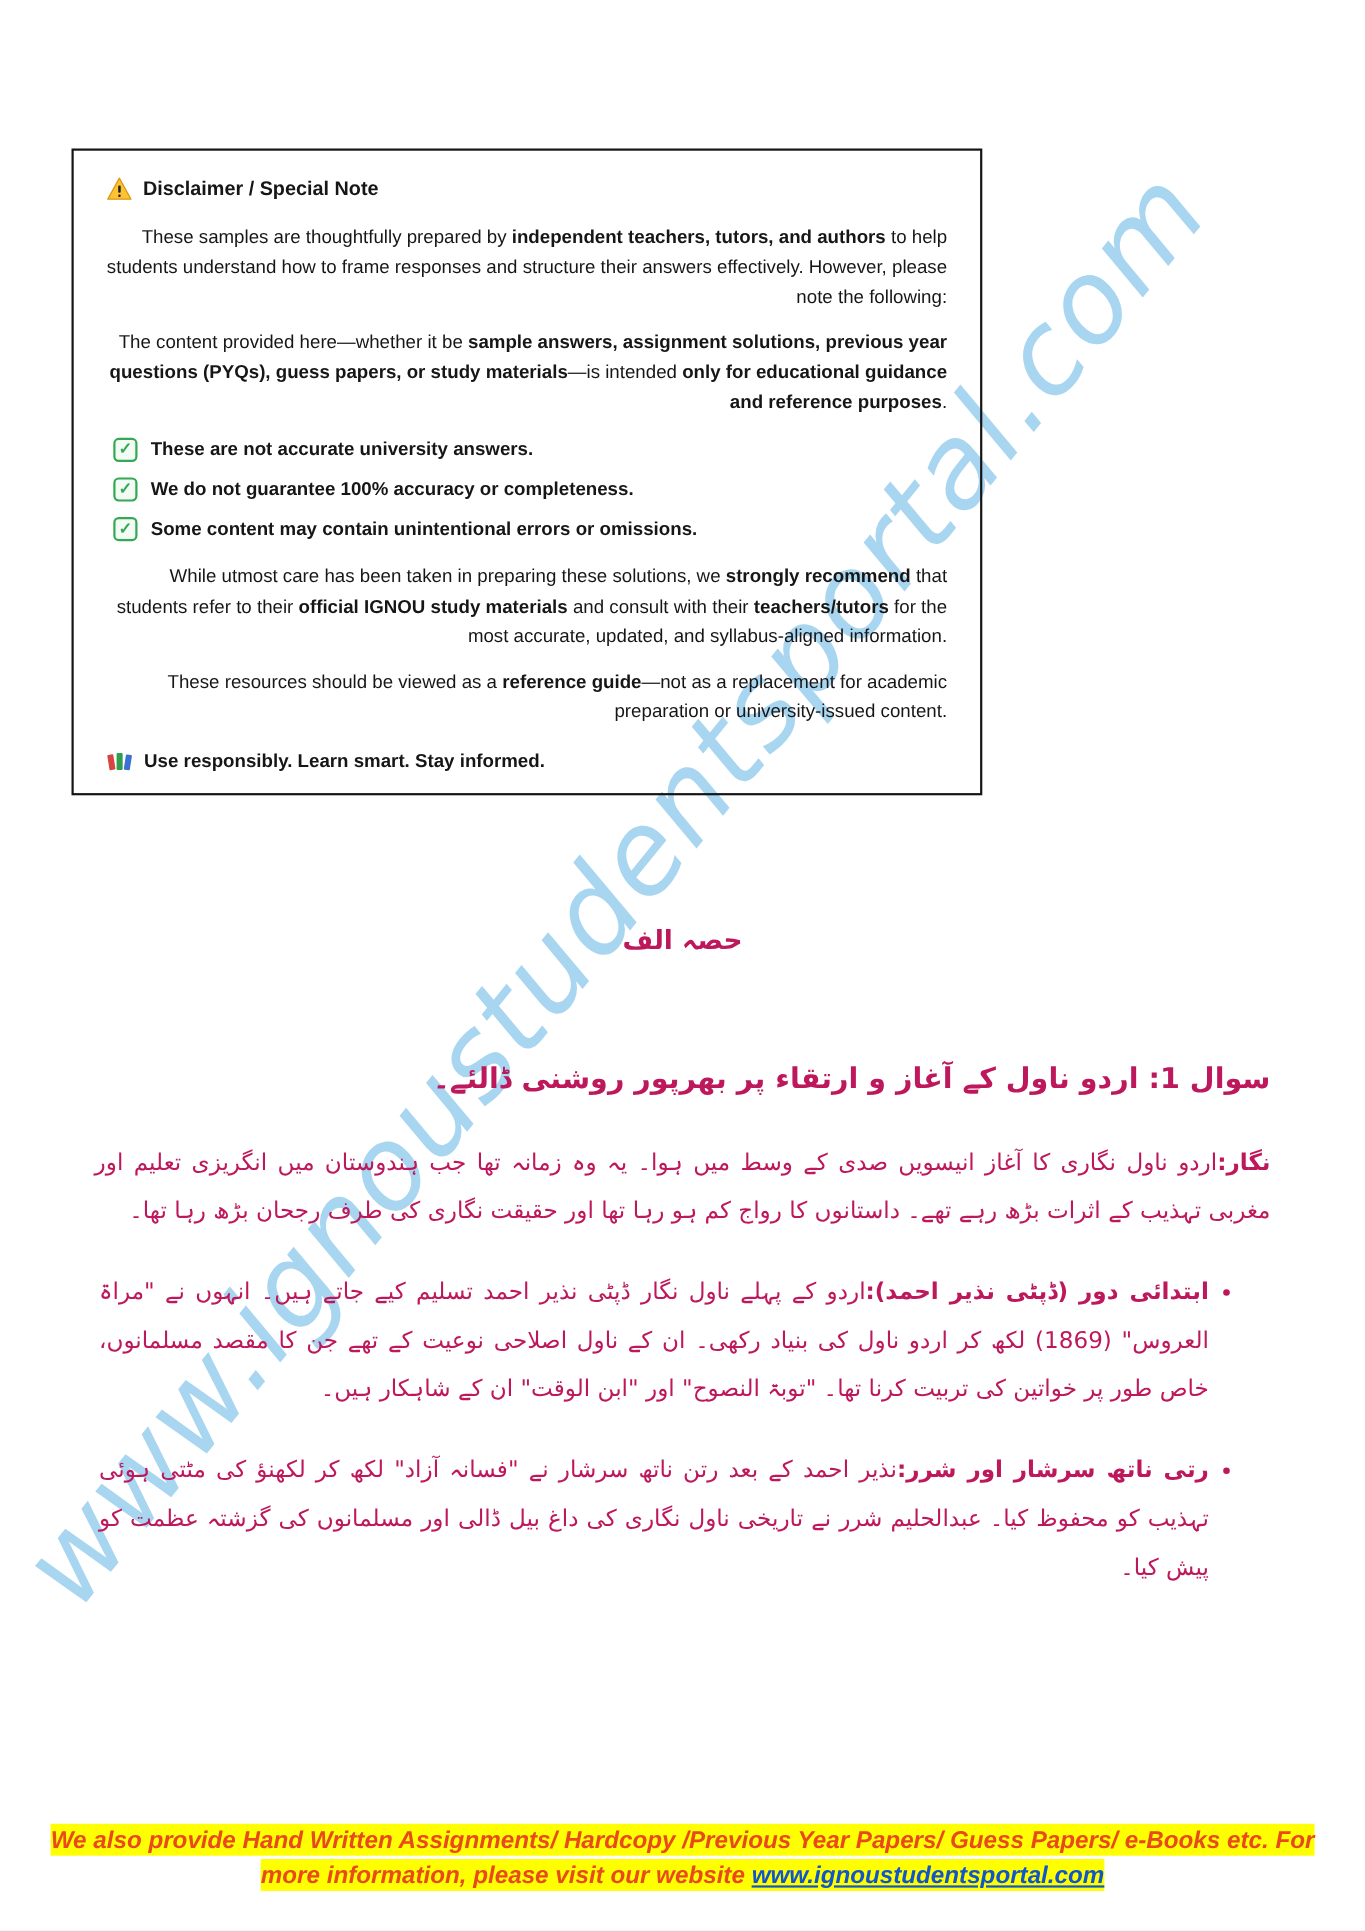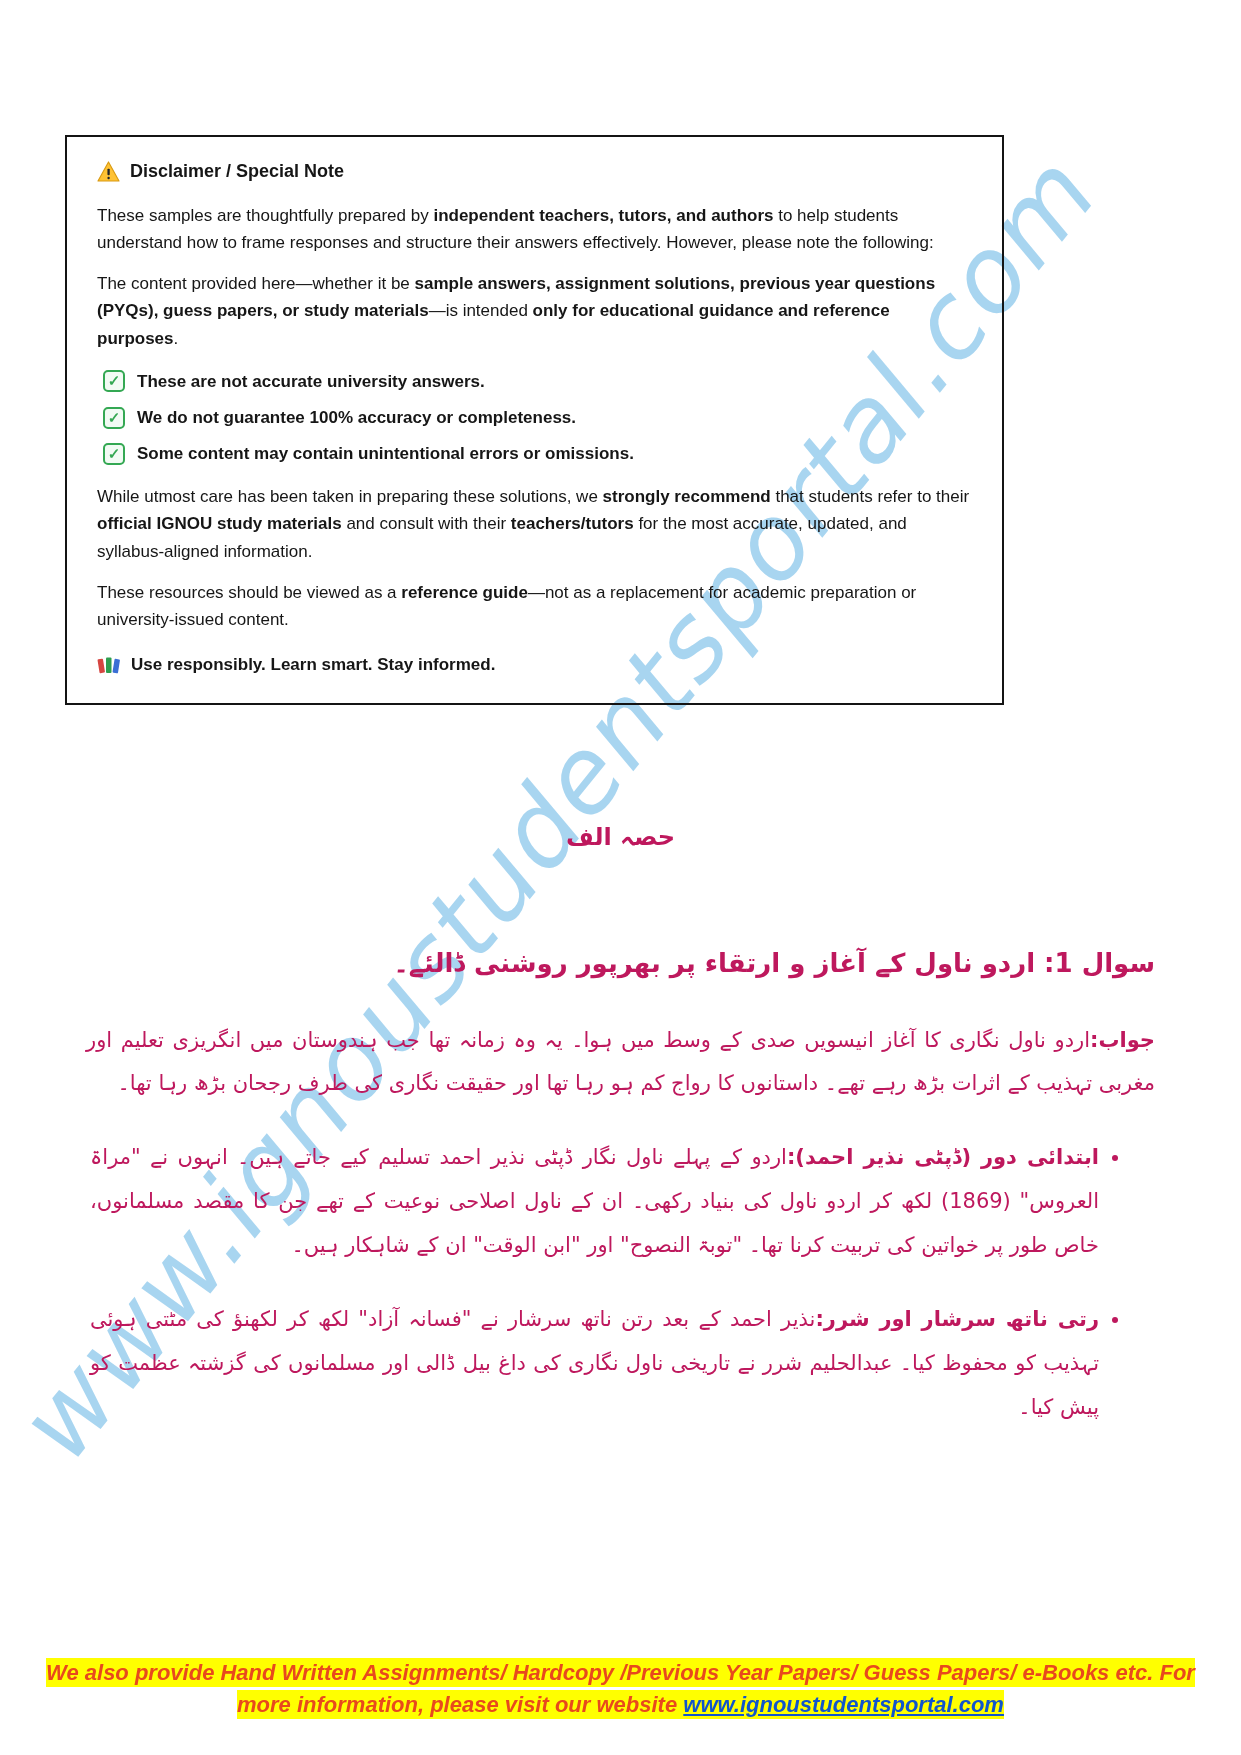--- a/index.html
+++ b/index.html
@@ -29,27 +29,28 @@
     z-index: 0;
     font-family: "DejaVu Sans", sans-serif;
     pointer-events: none;
   }
 
   
   .disclaimer-box {
     position: relative;
     z-index: 1;
     margin: 135px 0 0 65px;
-    width: 939px;
+    width: 828px;
     border: 2px solid #141414;
-    padding: 20px 30px 25px 30px;
+    padding: 20px 30px 15px 30px;
     color: #161616;
     font-size: 17px;
     line-height: 1.6;
     background: transparent;
+    text-align: right;
   }
   .box-title {
     display: flex;
     align-items: center;
     gap: 10px;
     font-weight: bold;
     font-size: 18px;
     margin-bottom: 16px;
   }
   .disclaimer-box p { margin: 14px 0; }
@@ -200,21 +201,21 @@
       </svg>
       <span>Use responsibly. Learn smart. Stay informed.</span>
     </div>
   </section>
 
   <div class="urdu" dir="rtl" lang="ur">
     <h2 class="urdu-heading">حصہ الف</h2>
 
     <p class="urdu-question">سوال 1: اردو ناول کے آغاز و ارتقاء پر بھرپور روشنی ڈالئے۔</p>
 
-    <p class="urdu-answer"><b>جواب:</b><span>اردو ناول نگاری کا آغاز انیسویں صدی کے وسط میں ہوا۔ یہ وہ زمانہ تھا جب ہندوستان میں انگریزی تعلیم اور مغربی تہذیب کے اثرات بڑھ رہے تھے۔ داستانوں کا رواج کم ہو رہا تھا اور حقیقت نگاری کی طرف رجحان بڑھ رہا تھا۔</span></p>
+    <p class="urdu-answer"><b>نگار:</b><span>اردو ناول نگاری کا آغاز انیسویں صدی کے وسط میں ہوا۔ یہ وہ زمانہ تھا جب ہندوستان میں انگریزی تعلیم اور مغربی تہذیب کے اثرات بڑھ رہے تھے۔ داستانوں کا رواج کم ہو رہا تھا اور حقیقت نگاری کی طرف رجحان بڑھ رہا تھا۔</span></p>
 
     <ul class="urdu-list">
       <li><b>ابتدائی دور (ڈپٹی نذیر احمد):</b><span>اردو کے پہلے ناول نگار ڈپٹی نذیر احمد تسلیم کیے جاتے ہیں۔ انہوں نے "مراۃ العروس" (1869) لکھ کر اردو ناول کی بنیاد رکھی۔ ان کے ناول اصلاحی نوعیت کے تھے جن کا مقصد مسلمانوں، خاص طور پر خواتین کی تربیت کرنا تھا۔ "توبۃ النصوح" اور "ابن الوقت" ان کے شاہکار ہیں۔</span></li>
       <li><b>رتی ناتھ سرشار اور شرر:</b><span>نذیر احمد کے بعد رتن ناتھ سرشار نے "فسانہ آزاد" لکھ کر لکھنؤ کی مٹتی ہوئی تہذیب کو محفوظ کیا۔ عبدالحلیم شرر نے تاریخی ناول نگاری کی داغ بیل ڈالی اور مسلمانوں کی گزشتہ عظمت کو پیش کیا۔</span></li>
     </ul>
   </div>
 
   <div class="footer">
     <span class="highlight"><span>We also provide Hand Written Assignments/ Hardcopy /Previous Year Papers/ Guess Papers/ e-Books etc. For more information, please visit our website </span><a class="site-link">www.ignoustudentsportal.com</a></span>
   </div>

